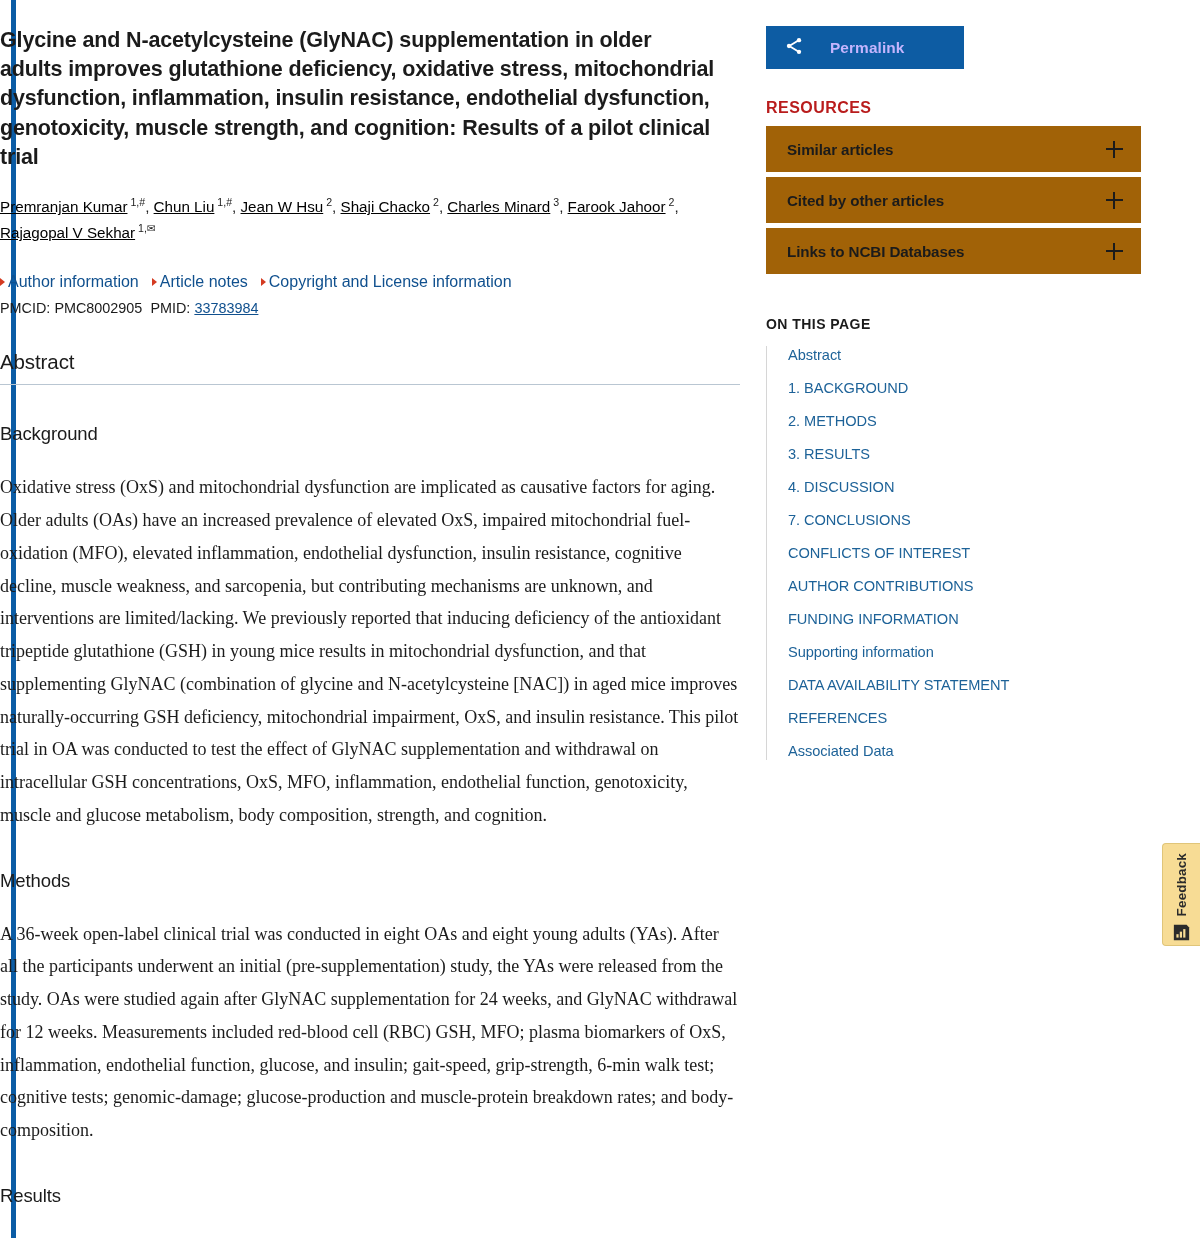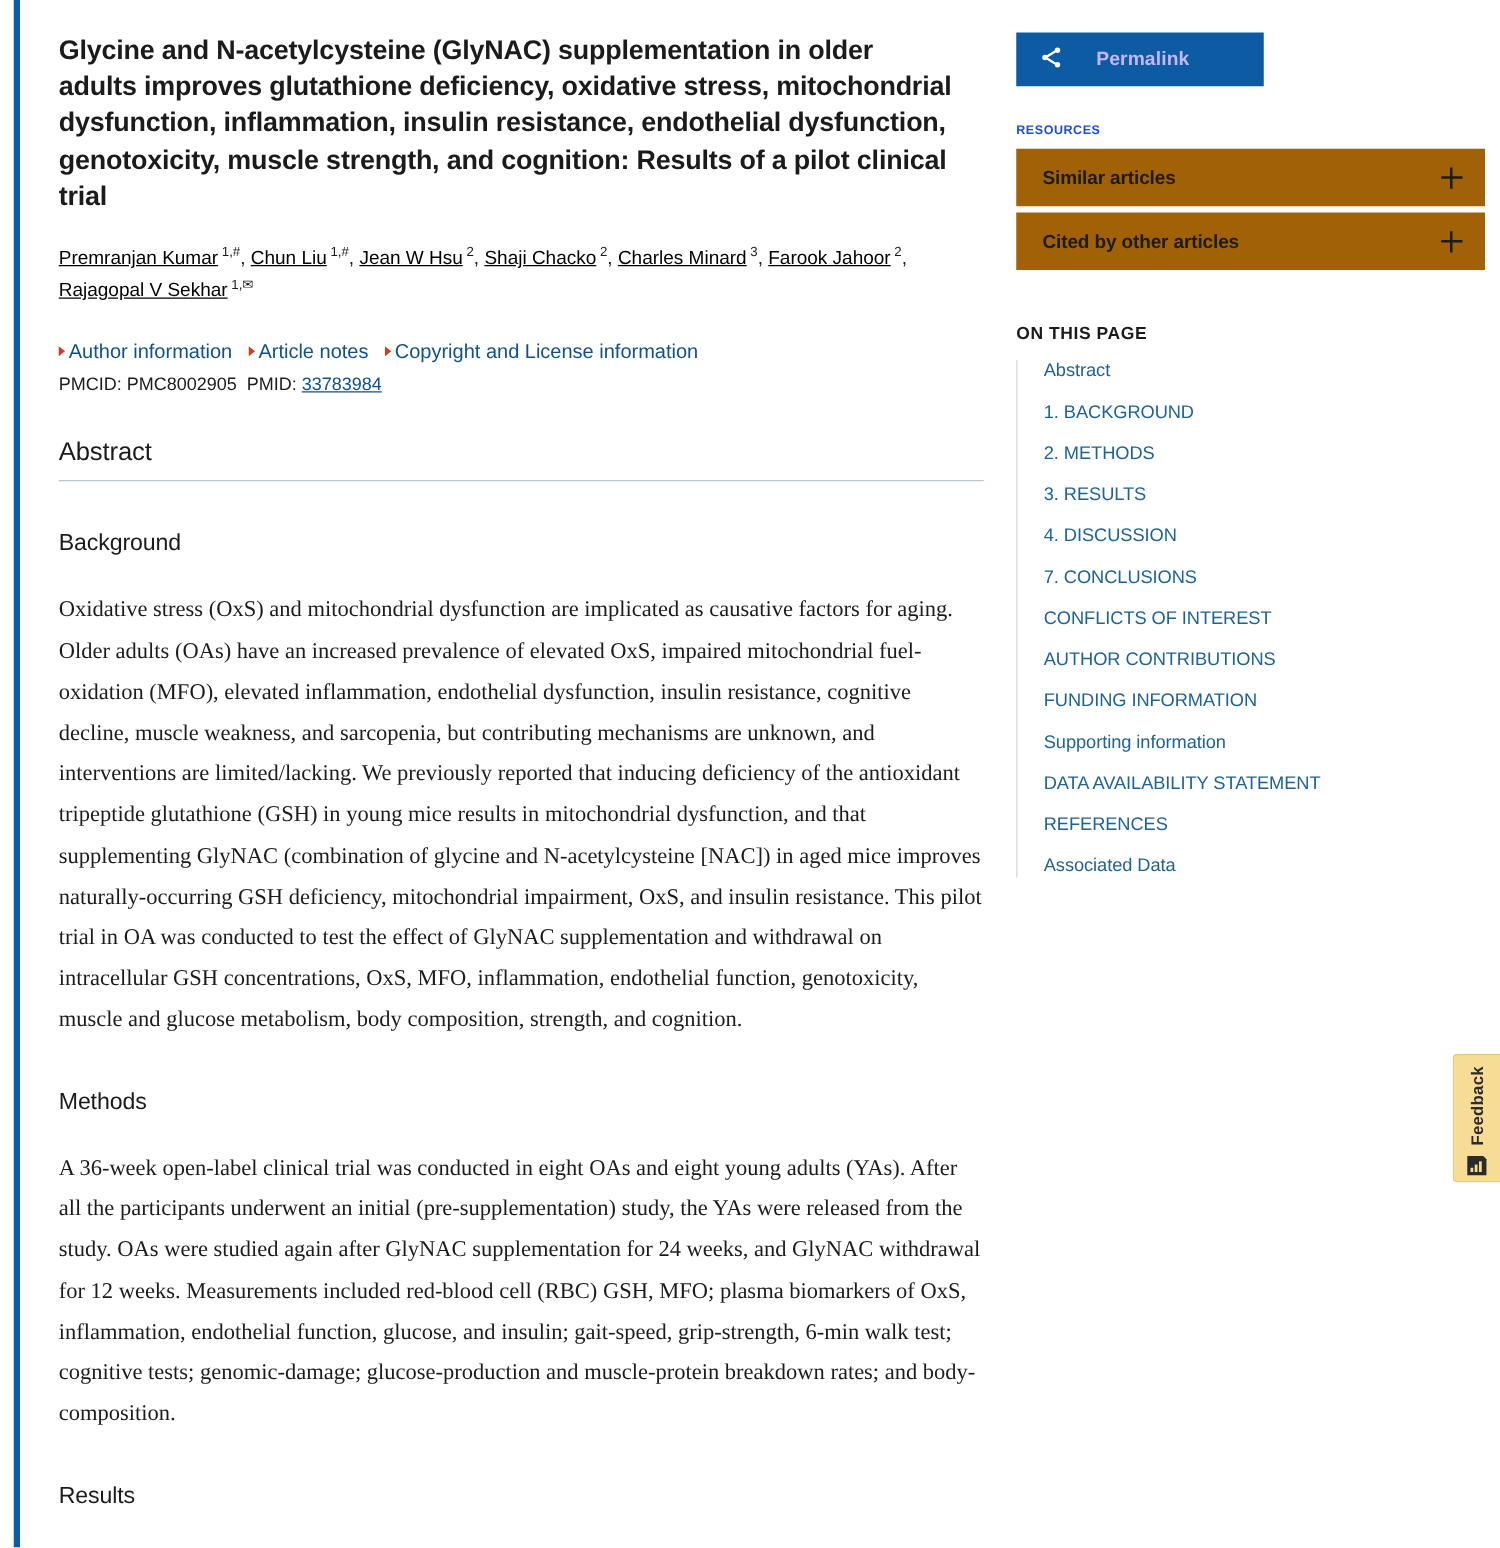--- a/index.html
+++ b/index.html
@@ -21,21 +21,20 @@
     position: absolute;
     left: 11px; top: 0;
     width: 5px; height: 1238px;
     background: #0b5ca5;
   }
 
   .page {
     position: relative;
     display: flex;
     align-items: flex-start;
-    padding-left: 47px;
     padding-top: 26px;
   }
 
   
   .main-col { width: 742px; flex: 0 0 742px; }
 
   .article-title {
     font-family: "Liberation Sans", sans-serif;
     font-size: 21.5px;
     font-weight: bold;
@@ -144,24 +143,24 @@
   }
   .permalink-btn .share-ico { flex: 0 0 auto; display: block; }
   .permalink-btn .plabel {
     font-size: 15.4px;
     font-weight: bold;
     letter-spacing: 0.1px;
     margin-left: 26px;
   }
 
   .side-head {
-    font-size: 10px;
+    font-size: 16px;
     font-weight: bold;
     letter-spacing: 0.45px;
-    color: #1d4ed8;
+    color: #b91c1c;
     margin: 0 0 9px 0;
   }
 
   .res-list { margin: 0 0 42px 0; }
   .res-row {
     background: #a16207;
     height: 46px;
     display: flex;
     align-items: center;
     justify-content: space-between;
@@ -294,20 +293,24 @@
 
     <div class="res-list">
       <div class="res-row">
         <span class="rlabel">Similar articles</span>
         <span class="plus-ico"></span>
       </div>
       <div class="res-row">
         <span class="rlabel">Cited by other articles</span>
         <span class="plus-ico"></span>
       </div>
+      <div class="res-row">
+        <span class="rlabel">Links to NCBI Databases</span>
+        <span class="plus-ico"></span>
+      </div>
     </div>
 
     <div class="otp-head">ON THIS PAGE</div>
     <ul class="otp-list">
         <li><a href="#">Abstract</a></li>
         <li><a href="#">1. BACKGROUND</a></li>
         <li><a href="#">2. METHODS</a></li>
         <li><a href="#">3. RESULTS</a></li>
         <li><a href="#">4. DISCUSSION</a></li>
         <li><a href="#">7. CONCLUSIONS</a></li>

